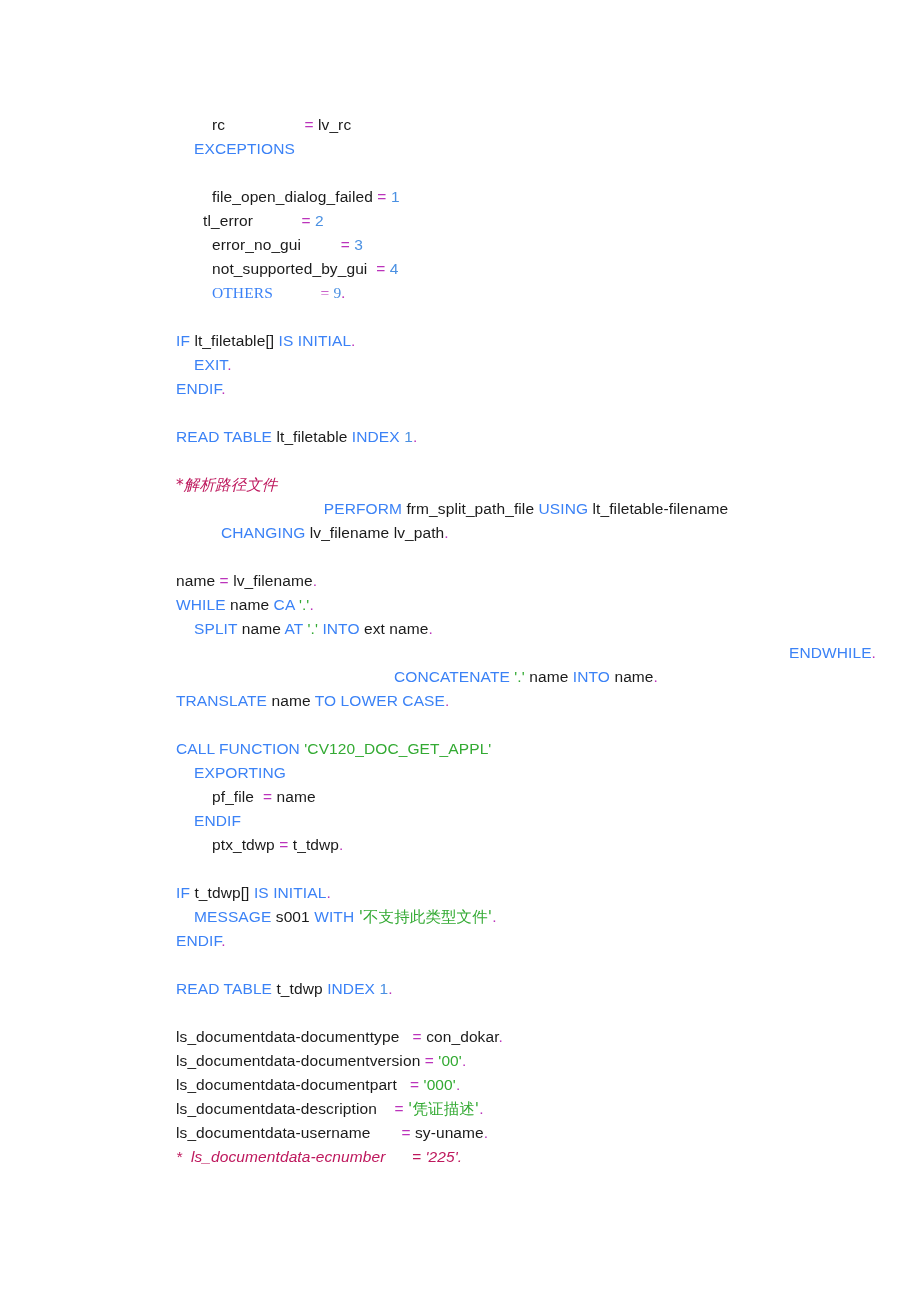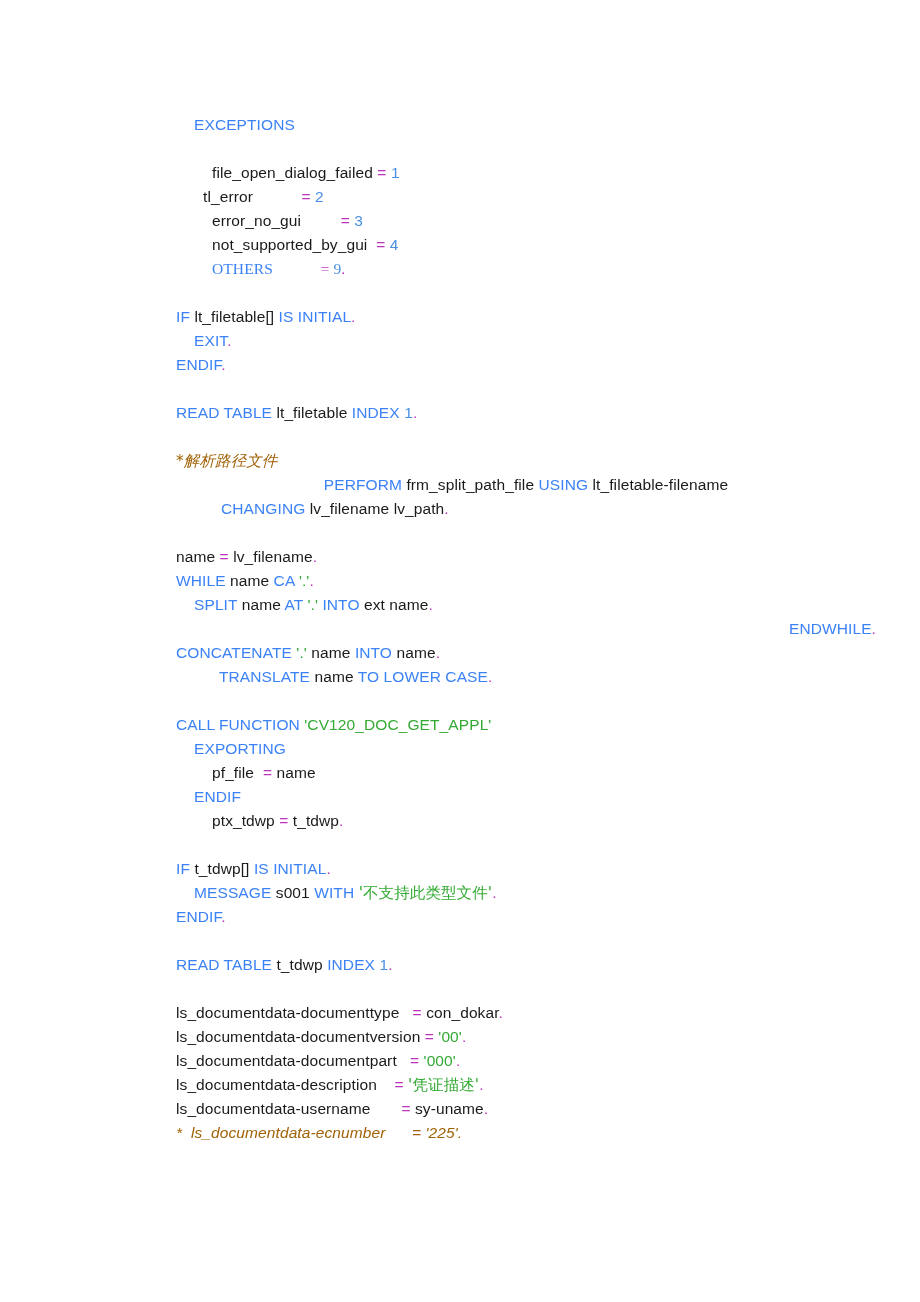--- a/index.html
+++ b/index.html
@@ -37,28 +37,29 @@
   .code-line.blank {
     height: 24px;
   }
   
   .t-kw    { color: #3b82f6; }
   .t-plain { color: #1a1a1a; }
   .t-eq    { color: #bb33bb; }
   .t-num   { color: #4a90e2; }
   .t-str   { color: #33aa33; }
   .t-punc  { color: #bb33bb; }
-  .t-cmt   { color: #a16207; font-style: italic; }
+  .t-cmt   { color: #be185d; font-style: italic; }
   .cjk     { font-family: "DejaVu Sans", "Liberation Sans", sans-serif; }
 </style>
 </head>
 <body>
 
 <div id="page">
   <div id="code-listing">
+      <div class="code-line" style="padding-left: 36px;"><span class="t-plain">rc                  </span><span class="t-eq">=</span><span class="t-plain"> lv_rc</span></div>
       <div class="code-line" style="padding-left: 18px;"><span class="t-kw">EXCEPTIONS</span></div>
       <div class="code-line" style="padding-left: 36px; margin-top: 24px;"><span class="t-plain">file_open_dialog_failed </span><span class="t-eq">=</span><span class="t-plain"> </span><span class="t-num">1</span></div>
       <div class="code-line" style="padding-left: 27px;"><span class="t-plain">tl_error           </span><span class="t-eq">=</span><span class="t-plain"> </span><span class="t-num">2</span></div>
       <div class="code-line" style="padding-left: 36px;"><span class="t-plain">error_no_gui         </span><span class="t-eq">=</span><span class="t-plain"> </span><span class="t-num">3</span></div>
       <div class="code-line" style="padding-left: 36px;"><span class="t-plain">not_supported_by_gui  </span><span class="t-eq">=</span><span class="t-plain"> </span><span class="t-num">4</span></div>
       <div class="code-line" style="padding-left: 36px; font-family: Liberation Serif, serif;"><span class="t-kw">OTHERS</span><span class="t-plain">            </span><span class="t-eq">=</span><span class="t-plain"> </span><span class="t-num">9</span><span class="t-punc">.</span></div>
       <div class="code-line blank">&nbsp;</div>
       <div class="code-line" style="padding-left: 0px;"><span class="t-kw">IF</span><span class="t-plain"> lt_filetable[] </span><span class="t-kw">IS INITIAL</span><span class="t-punc">.</span></div>
       <div class="code-line" style="padding-left: 18px;"><span class="t-kw">EXIT</span><span class="t-punc">.</span></div>
       <div class="code-line" style="padding-left: 0px;"><span class="t-kw">ENDIF</span><span class="t-punc">.</span></div>
@@ -66,22 +67,22 @@
       <div class="code-line" style="padding-left: 0px;"><span class="t-kw">READ TABLE</span><span class="t-plain"> lt_filetable </span><span class="t-kw">INDEX</span><span class="t-plain"> </span><span class="t-num">1</span><span class="t-punc">.</span></div>
       <div class="code-line blank">&nbsp;</div>
       <div class="code-line" style="padding-left: 0px;"><span class="t-cmt cjk">*解析路径文件</span></div>
       <div class="code-line" style="padding-left: 0px; text-align: center;"><span class="t-kw">PERFORM</span><span class="t-plain"> frm_split_path_file </span><span class="t-kw">USING</span><span class="t-plain"> lt_filetable-filename</span></div>
       <div class="code-line" style="padding-left: 45px;"><span class="t-kw">CHANGING</span><span class="t-plain"> lv_filename lv_path</span><span class="t-punc">.</span></div>
       <div class="code-line blank">&nbsp;</div>
       <div class="code-line" style="padding-left: 0px;"><span class="t-plain">name </span><span class="t-eq">=</span><span class="t-plain"> lv_filename</span><span class="t-punc">.</span></div>
       <div class="code-line" style="padding-left: 0px;"><span class="t-kw">WHILE</span><span class="t-plain"> name </span><span class="t-kw">CA</span><span class="t-plain"> </span><span class="t-str">'.'</span><span class="t-punc">.</span></div>
       <div class="code-line" style="padding-left: 18px;"><span class="t-kw">SPLIT</span><span class="t-plain"> name </span><span class="t-kw">AT</span><span class="t-plain"> </span><span class="t-str">'.'</span><span class="t-plain"> </span><span class="t-kw">INTO</span><span class="t-plain"> ext name</span><span class="t-punc">.</span></div>
       <div class="code-line" style="padding-left: 0px; text-align: right;"><span class="t-kw">ENDWHILE</span><span class="t-punc">.</span></div>
-      <div class="code-line" style="padding-left: 0px;"><span class="t-kw">CONCATENATE</span><span class="t-plain"> </span><span class="t-str">'.'</span><span class="t-plain"> name </span><span class="t-kw">INTO</span><span class="t-plain"> name</span><span class="t-punc">.</span></div>
-      <div class="code-line" style="padding-left: 0px; margin-left: 43px;"><span class="t-kw">TRANSLATE</span><span class="t-plain"> name </span><span class="t-kw">TO LOWER CASE</span><span class="t-punc">.</span></div>
+      <div class="code-line" style="padding-left: 0px; text-align: center;"><span class="t-kw">CONCATENATE</span><span class="t-plain"> </span><span class="t-str">'.'</span><span class="t-plain"> name </span><span class="t-kw">INTO</span><span class="t-plain"> name</span><span class="t-punc">.</span></div>
+      <div class="code-line" style="padding-left: 0px;"><span class="t-kw">TRANSLATE</span><span class="t-plain"> name </span><span class="t-kw">TO LOWER CASE</span><span class="t-punc">.</span></div>
       <div class="code-line blank">&nbsp;</div>
       <div class="code-line" style="padding-left: 0px;"><span class="t-kw">CALL FUNCTION</span><span class="t-plain"> </span><span class="t-str">'CV120_DOC_GET_APPL'</span></div>
       <div class="code-line" style="padding-left: 18px;"><span class="t-kw">EXPORTING</span></div>
       <div class="code-line" style="padding-left: 36px;"><span class="t-plain">pf_file  </span><span class="t-eq">=</span><span class="t-plain"> name</span></div>
       <div class="code-line" style="padding-left: 18px;"><span class="t-kw">ENDIF</span></div>
       <div class="code-line" style="padding-left: 36px;"><span class="t-plain">ptx_tdwp </span><span class="t-eq">=</span><span class="t-plain"> t_tdwp</span><span class="t-punc">.</span></div>
       <div class="code-line blank">&nbsp;</div>
       <div class="code-line" style="padding-left: 0px;"><span class="t-kw">IF</span><span class="t-plain"> t_tdwp[] </span><span class="t-kw">IS INITIAL</span><span class="t-punc">.</span></div>
       <div class="code-line" style="padding-left: 18px;"><span class="t-kw">MESSAGE</span><span class="t-plain"> s001 </span><span class="t-kw">WITH</span><span class="t-plain"> </span><span class="t-str cjk">'不支持此类型文件'</span><span class="t-punc">.</span></div>
       <div class="code-line" style="padding-left: 0px;"><span class="t-kw">ENDIF</span><span class="t-punc">.</span></div>

